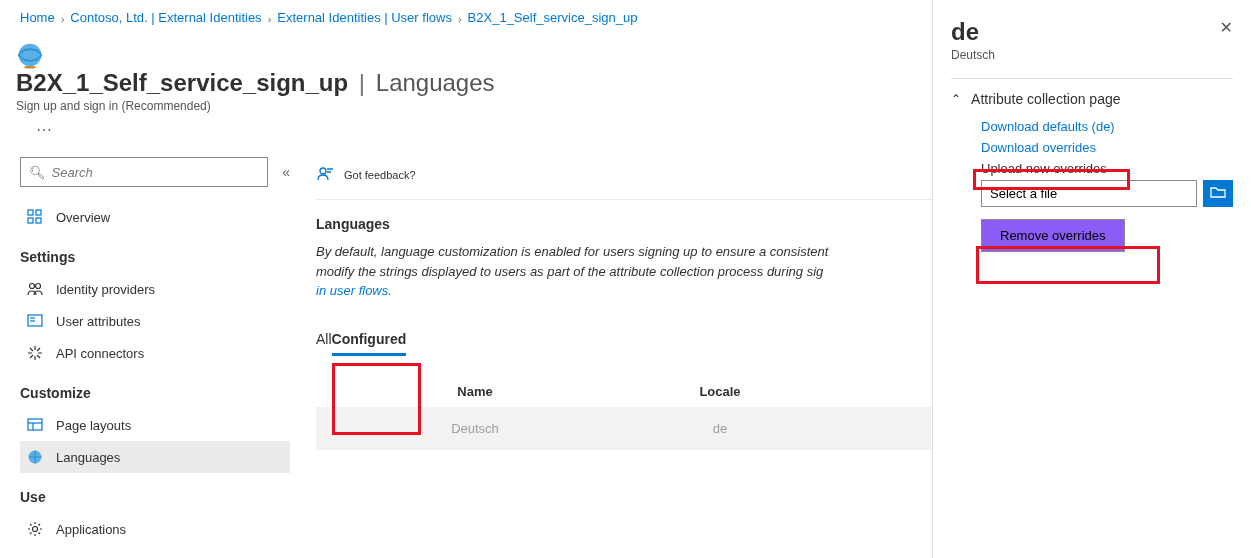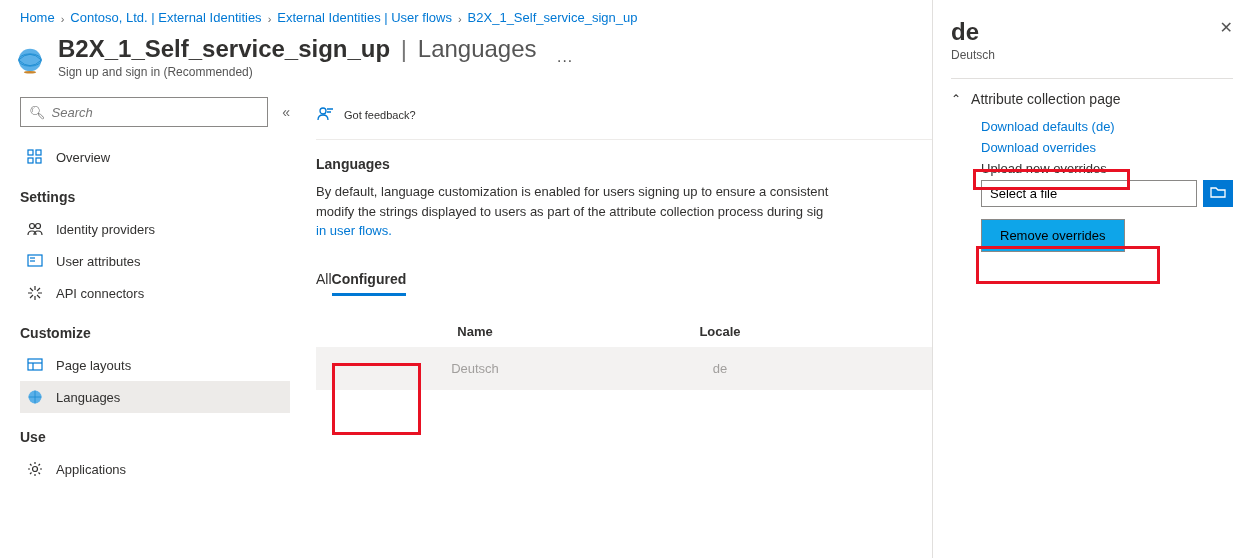--- a/index.html
+++ b/index.html
@@ -4,21 +4,21 @@
 <style>
 * { box-sizing: border-box; margin: 0; padding: 0; }
 body { font-family: "Segoe UI", -apple-system, sans-serif; font-size: 13px; color: #323130; background: #fff; width: 1251px; height: 558px; overflow: hidden; position: relative; }
 
 
 .breadcrumb { display: flex; align-items: flex-end; padding: 10px 20px 6px; font-size: 13px; }
 .breadcrumb a { color: #0078d4; text-decoration: none; }
 .breadcrumb .sep { margin: 0 6px; color: #666; font-size: 11px; }
 
 
-.page-header { display: flex; align-items: center; padding: 4px 20px 18px 16px; }
+.page-header { display: flex; align-items: flex-start; padding: 4px 20px 18px 16px; flex-direction: column; }
 .page-header .globe { width: 28px; height: 28px; margin-right: 14px; margin-top: 6px; }
 .page-header h1 { font-size: 24px; font-weight: 600; display: inline; }
 .page-header .pipe { font-size: 24px; font-weight: 300; color: #777; margin: 0 4px; }
 .page-header .subtitle { font-size: 24px; font-weight: 300; color: #555; }
 .page-header .desc { font-size: 12px; color: #555; margin-top: 2px; }
 .page-header .dots { margin-left: 20px; font-size: 16px; color: #555; margin-top: 8px; }
 
 
 .layout { display: flex; }
 
@@ -35,21 +35,21 @@
 .nav-item.active { background: #edebe9; }
 .nav-item .nicon { width: 18px; height: 18px; margin-right: 12px; display: inline-flex; align-items: center; justify-content: center; }
 .nav-item .nicon svg { width: 16px; height: 16px; }
 
 
 .main { flex: 1; padding: 0 20px 0 16px; }
 .feedback { display: flex; align-items: center; color: #323130; font-size: 11px; padding: 8px 0 14px; }
 .feedback .ficon { color: #0078d4; margin-right: 10px; }
 .divider { border: none; border-top: 1px solid #edebe9; margin-bottom: 16px; }
 .section-title { font-weight: 600; font-size: 14px; margin-bottom: 10px; }
-.body-text { font-size: 13px; line-height: 1.5; color: #323130; }
+.body-text { font-size: 13px; line-height: 1.5; color: #323130; font-style: italic; }
 .body-text a { color: #0078d4; text-decoration: none; }
 
 .tabs { margin-top: 24px; display: flex; font-size: 14px; }
 .tab { padding: 6px 0; cursor: pointer; color: #323130; }
 .tab.active { font-weight: 600; border-bottom: 3px solid #0078d4; }
 
 .table { margin-top: 20px; text-align: center; }
 .thead { display: flex; font-size: 13px; color: #323130; padding: 8px 14px; font-weight: 600; }
 .th-name { width: 290px; }
 .th-locale { width: 200px; }
@@ -68,21 +68,21 @@
 .close { font-size: 16px; color: #555; cursor: pointer; }
 .pdivider { border: none; border-top: 1px solid #e1dfdd; margin: 16px 0 12px; }
 .acc-head { display: flex; align-items: center; font-size: 14px; cursor: pointer; }
 .chev { margin-right: 10px; font-size: 12px; }
 .acc-body { padding: 12px 0 0 30px; font-size: 13px; }
 .link { color: #0078d4; text-decoration: none; display: block; margin-bottom: 6px; }
 .label { color: #323130; margin-top: 4px; margin-bottom: 4px; }
 .file-row { display: flex; }
 .file-input { flex: 1; border: 1px solid #8a8886; padding: 5px 8px; color: #000000; }
 .file-btn { width: 30px; background: #0078d4; color: #fff; display: flex; align-items: center; justify-content: center; margin-left: 6px; cursor: pointer; }
-.remove-btn { margin-top: 12px; border: 1px solid #8a8886; background: #0ea5e9; padding: 8px 18px; font-size: 13px; cursor: pointer; }
+.remove-btn { margin-top: 12px; border: 1px solid #8a8886; background: #8b5cf6; padding: 8px 18px; font-size: 13px; cursor: pointer; }
 </style>
 </head>
 <body>
 
 <div class="breadcrumb">
   <a href="#">Home</a>
   <span class="sep">›</span>
   <a href="#">Contoso, Ltd. | External Identities</a>
   <span class="sep">›</span>
   <a href="#">External Identities | User flows</a>

